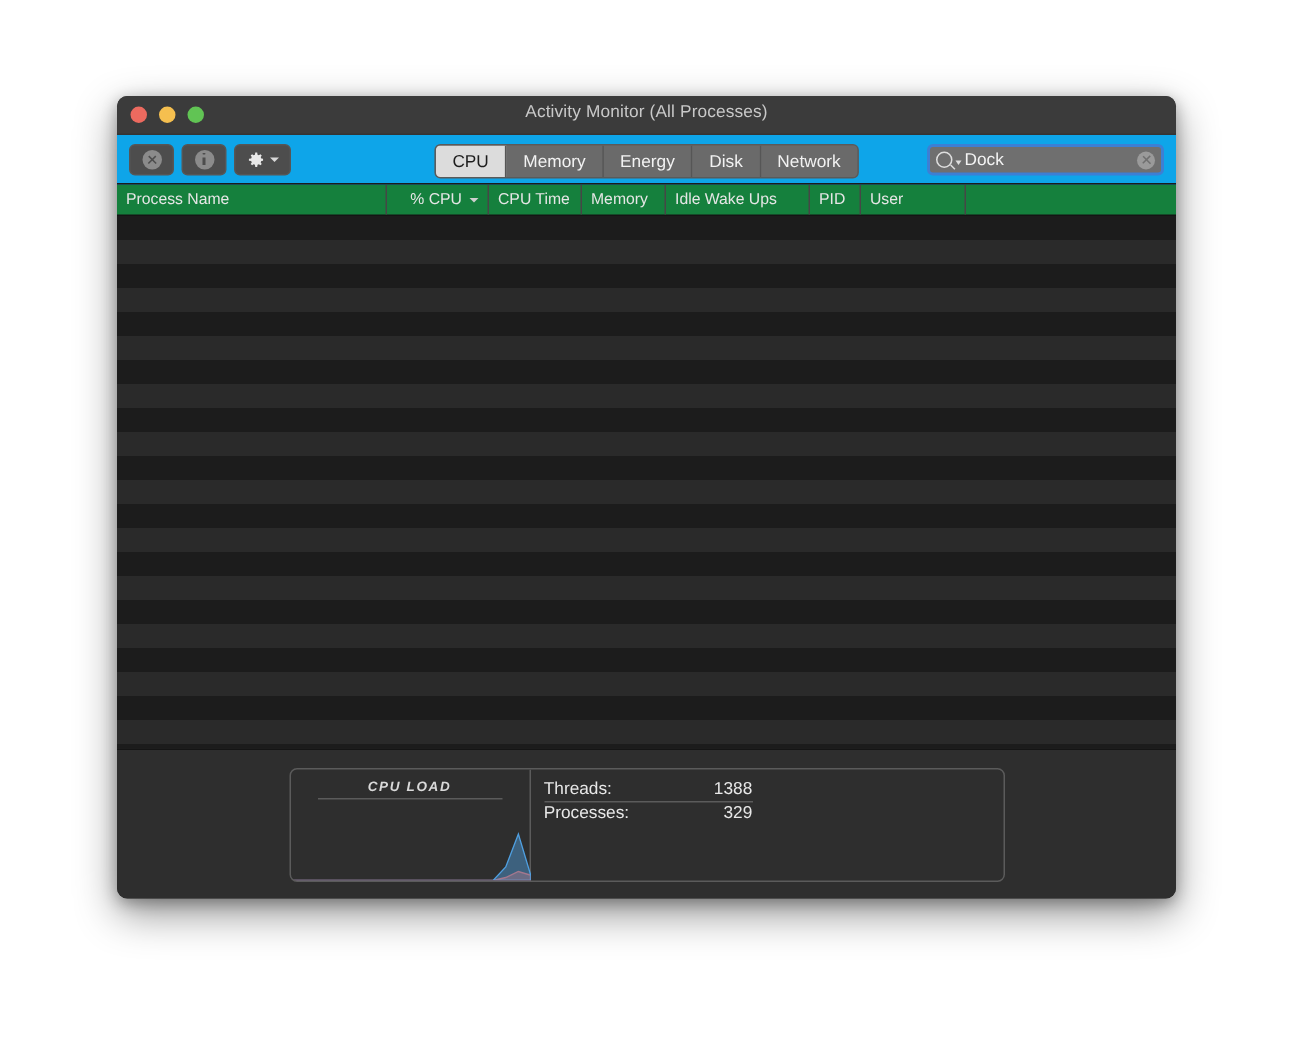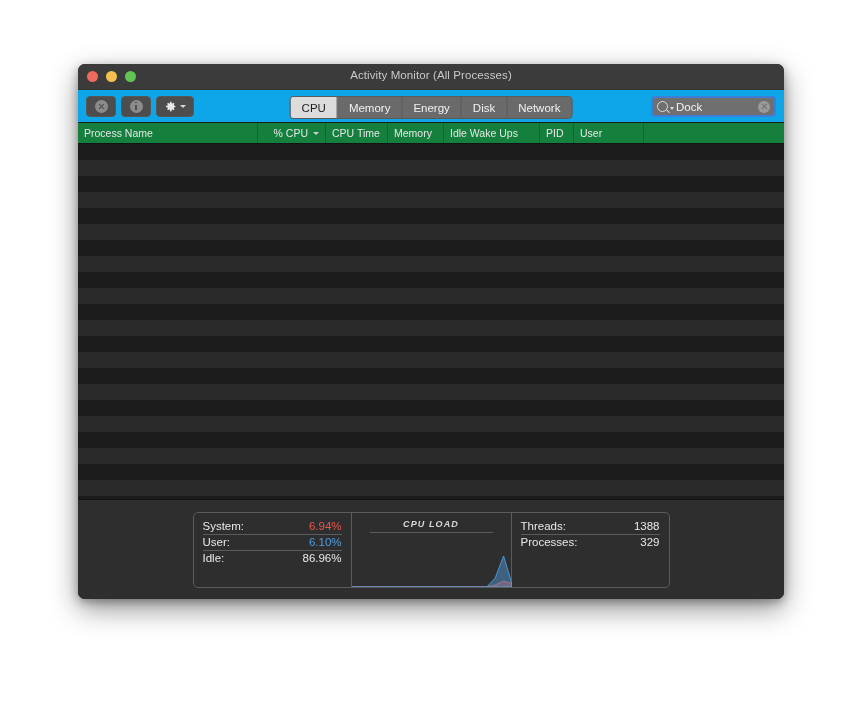--- a/index.html
+++ b/index.html
@@ -161,21 +161,21 @@
   .tab.active {
     background: #dcdcdc;
     color: #1d1d1d;
   }
 
   
   #search-field {
     position: absolute;
     right: 8px;
     top: 6px;
-    width: 125px;
+    width: 158px;
     height: 21px;
     background: #6f6f6f;
     border: 2px solid #3d7fd4;
     border-radius: 4px;
     display: flex;
     align-items: center;
     box-sizing: border-box;
     padding: 0 4px;
     margin-left: 26px;
   }
@@ -428,34 +428,20 @@
       <div class="row odd"></div>
       <div class="row even"></div>
       <div class="row odd"></div>
       <div class="row even"></div>
       <div class="row odd"></div>
     </div>
 
   <div id="footer">
     <div id="stats-box">
 
-      <div class="stats-pane pane-left">
-        <div class="stat-row">
-          <span>System:</span>
-          <span class="stat-val red">6.94%</span>
-        </div>
-        <div class="stat-row">
-          <span>User:</span>
-          <span class="stat-val blue">6.10%</span>
-        </div>
-        <div class="stat-row last">
-          <span>Idle:</span>
-          <span class="stat-val">86.96%</span>
-        </div>
-      </div>
 
       <div class="stats-pane pane-center">
         <div id="cpu-load-title">CPU LOAD</div>
         <div id="cpu-load-rule"></div>
         <svg id="cpu-graph" viewBox="0 0 160 50" preserveAspectRatio="none">
             <path d="M 0 50 L 0.00 50.00 L 8.42 50.00 L 16.84 50.00 L 25.26 50.00 L 33.68 50.00 L 42.11 50.00 L 50.53 50.00 L 58.95 50.00 L 67.37 50.00 L 75.79 50.00 L 84.21 50.00 L 92.63 50.00 L 101.05 50.00 L 109.47 50.00 L 117.89 50.00 L 126.32 50.00 L 134.74 50.00 L 143.16 48.00 L 151.58 44.00 L 160.00 46.50 L 160 50 Z" fill="#e8564a" fill-opacity="0.45" stroke="#e8564a" stroke-width="0.9" vector-effect="non-scaling-stroke"></path>
             <path d="M 0 50 L 0.00 50.00 L 8.42 50.00 L 16.84 50.00 L 25.26 50.00 L 33.68 50.00 L 42.11 50.00 L 50.53 50.00 L 58.95 50.00 L 67.37 50.00 L 75.79 50.00 L 84.21 50.00 L 92.63 50.00 L 101.05 50.00 L 109.47 50.00 L 117.89 50.00 L 126.32 50.00 L 134.74 50.00 L 143.16 41.00 L 151.58 19.00 L 160.00 47.00 L 160 50 Z" fill="#4f9fe0" fill-opacity="0.45" stroke="#4f9fe0" stroke-width="0.9" vector-effect="non-scaling-stroke"></path>
           </svg>
       </div>
 

